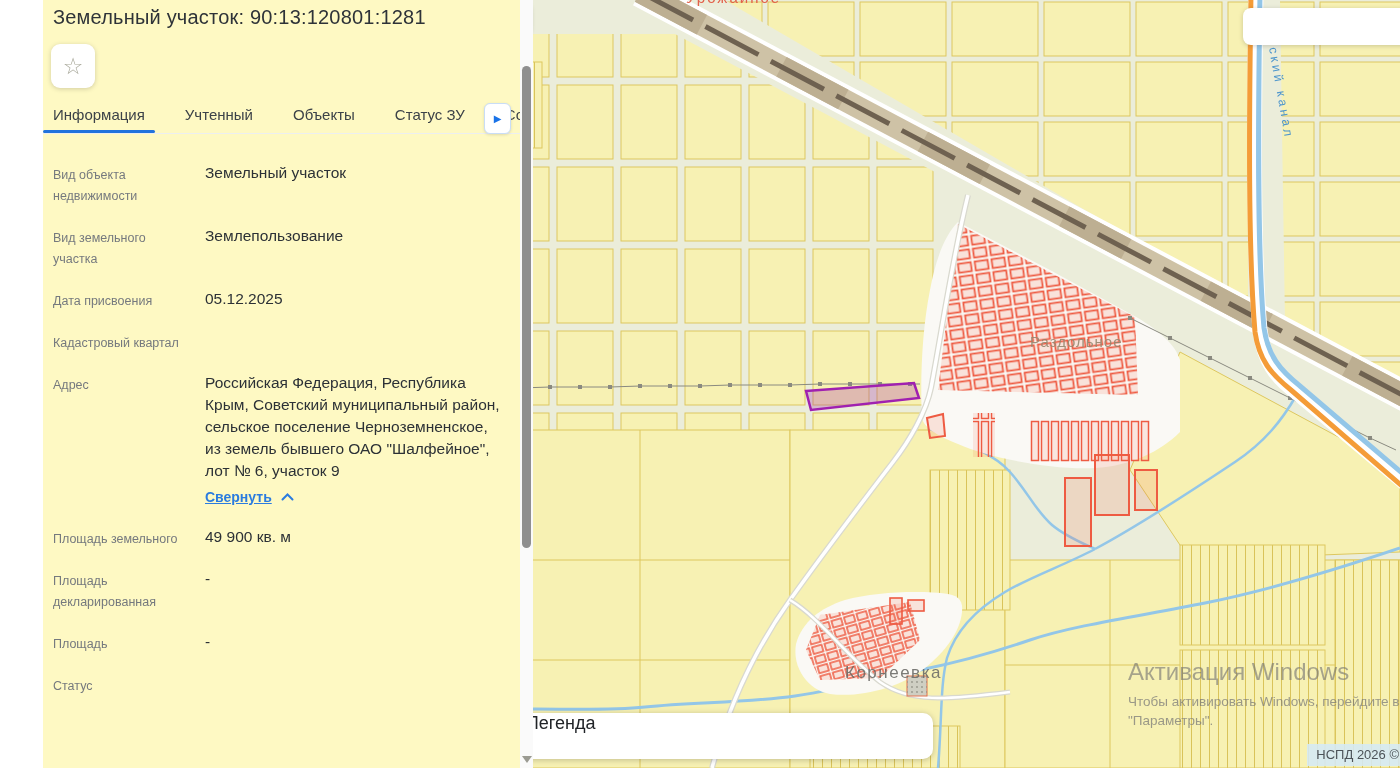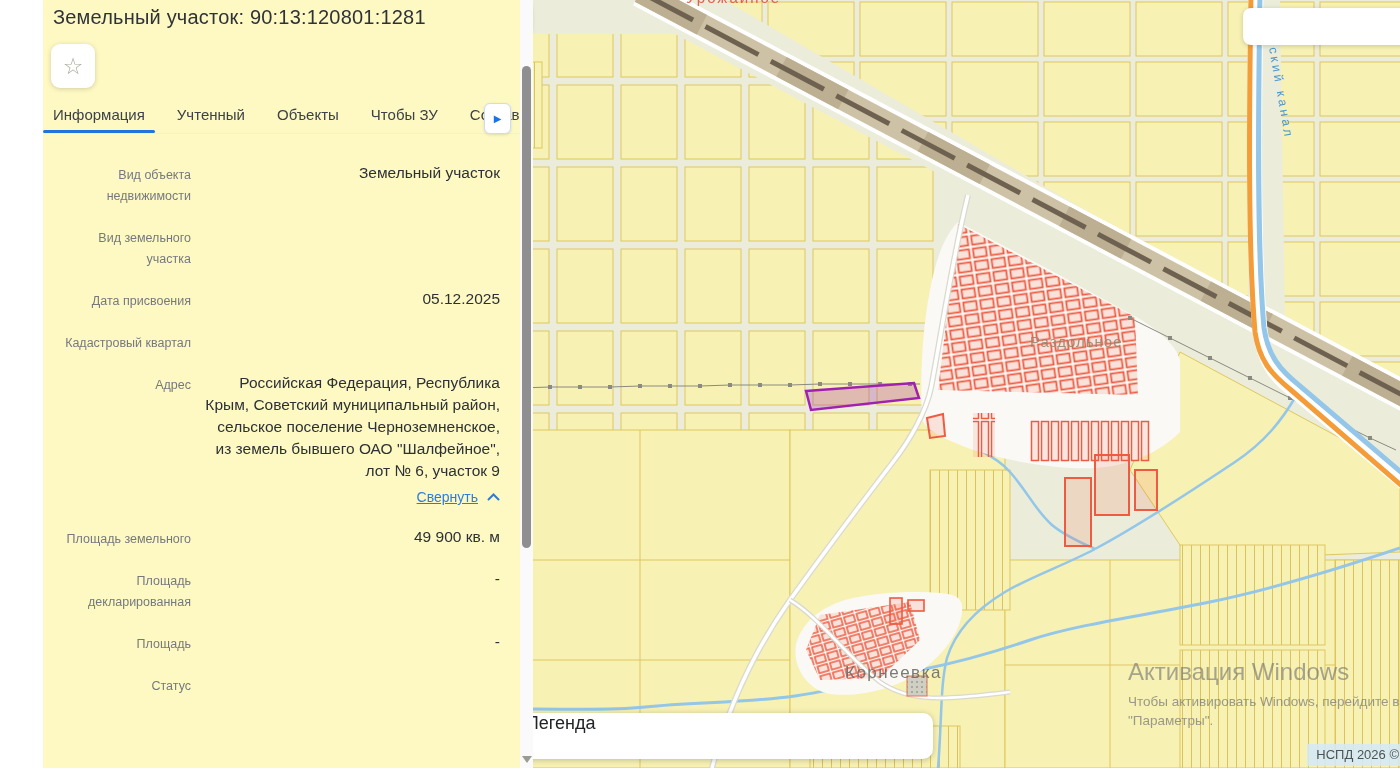--- a/index.html
+++ b/index.html
@@ -4,31 +4,31 @@
 <style>
   html,body{margin:0;padding:0;background:#ffffff;}
   *{box-sizing:border-box;font-family:"Liberation Sans","DejaVu Sans",sans-serif;}
   .screen{position:relative;width:1400px;height:768px;overflow:hidden;background:#fff;}
 
   
   .panel{position:absolute;left:0;top:0;width:490px;height:768px;background:#fef9c3;z-index:5;margin-left:43px;}
   .panel-title{margin:0;padding:6px 40px 0 10px;font-size:20px;font-weight:400;color:#2e3338;letter-spacing:.2px;}
   .fav-btn{position:absolute;left:8px;top:44px;width:44px;height:44px;border:none;border-radius:9px;background:#fff;
            box-shadow:0 1px 5px rgba(0,0,0,.18);cursor:pointer;font-size:23px;line-height:44px;color:#a9a99b;padding:0;}
-  .tabs{position:absolute;left:0;top:100px;width:477px;height:34px;display:flex;gap:32px;padding-left:10px;
+  .tabs{position:absolute;left:0;top:100px;width:477px;height:34px;display:flex;gap:40px;padding-left:10px;
         border-bottom:1px solid #eceff1;overflow:hidden;white-space:nowrap;}
   .tab{position:relative;font-size:15px;color:#3c4248;padding-top:6px;cursor:pointer;flex:0 0 auto;}
   .tab.active::after{content:"";position:absolute;left:-10px;right:-10px;bottom:0;height:3px;background:#2273dd;border-radius:2px;}
   .tabs-next{position:absolute;left:441px;top:103px;width:27px;height:31px;background:#fff;border:1px solid #c9ddf6;
              border-radius:6px;box-shadow:0 1px 3px rgba(0,0,0,.12);cursor:pointer;color:#1a73e8;font-size:10px;padding:0;z-index:3;}
-  .fields{position:absolute;left:0;top:152px;width:477px;height:616px;overflow:hidden;padding:10px 20px 0 10px;text-align:right;}
+  .fields{position:absolute;left:0;top:152px;width:477px;height:616px;overflow:hidden;padding:10px 20px 0 10px;}
   .frow{display:grid;grid-template-columns:152px 1fr;margin-bottom:18px;}
   .flabel{font-size:12.5px;color:#75797e;line-height:21px;padding-top:3px;padding-right:14px;}
   .fvalue{font-size:15.5px;color:#2c3136;line-height:22px;}
-  .collapse-link{display:inline-flex;align-items:center;gap:9px;margin-top:4px;font-size:14px;color:#2b7cdf;text-decoration:underline;cursor:pointer;}
+  .collapse-link{display:inline-flex;align-items:center;gap:9px;margin-top:4px;font-size:14px;color:#2b7cdf;text-decoration:underline;cursor:pointer;font-weight:bold;}
   .collapse-link svg{flex:0 0 auto;}
   
   .sb-track{position:absolute;right:0;top:0;width:13px;height:768px;background:#fafafa;}
   .sb-thumb{position:absolute;right:2px;top:66px;width:9px;height:482px;background:#8f8f8f;border-radius:5px;}
   .sb-down{position:absolute;right:1px;bottom:5px;width:0;height:0;border-left:5px solid transparent;border-right:5px solid transparent;border-top:7px solid #9b9b92;}
 
   
   .map{position:absolute;left:490px;top:0;width:910px;height:768px;overflow:hidden;background:#ebedda;}
   .map svg{position:absolute;left:0;top:0;}
   .collapse-btn{position:absolute;left:5px;top:2px;width:36px;height:33px;background:#fff;border:none;border-radius:8px;
@@ -53,35 +53,36 @@
     <h1 class="panel-title">Земельный участок: 90:13:120801:1281</h1>
 
     <button class="fav-btn">
       <span>☆</span>
     </button>
 
     <nav class="tabs">
       <div class="tab active">Информация</div>
       <div class="tab">Учтенный</div>
       <div class="tab">Объекты</div>
-      <div class="tab">Чтобы ЗУ</div>
+      <div class="tab">Статус ЗУ</div>
       <div class="tab">Состав</div>
 
     </nav>
     <button class="tabs-next">
       <span>▶</span>
     </button>
 
     <div class="fields">
       <div class="frow">
         <div class="flabel">Вид объекта недвижимости</div>
         <div class="fvalue">Земельный участок</div>
       </div>
       <div class="frow">
         <div class="flabel">Вид земельного участка</div>
+        <div class="fvalue">Землепользование</div>
       </div>
       <div class="frow">
         <div class="flabel">Дата присвоения</div>
         <div class="fvalue">05.12.2025</div>
       </div>
       <div class="frow">
         <div class="flabel">Кадастровый квартал</div>
       </div>
       <div class="frow">
         <div class="flabel">Адрес</div>

